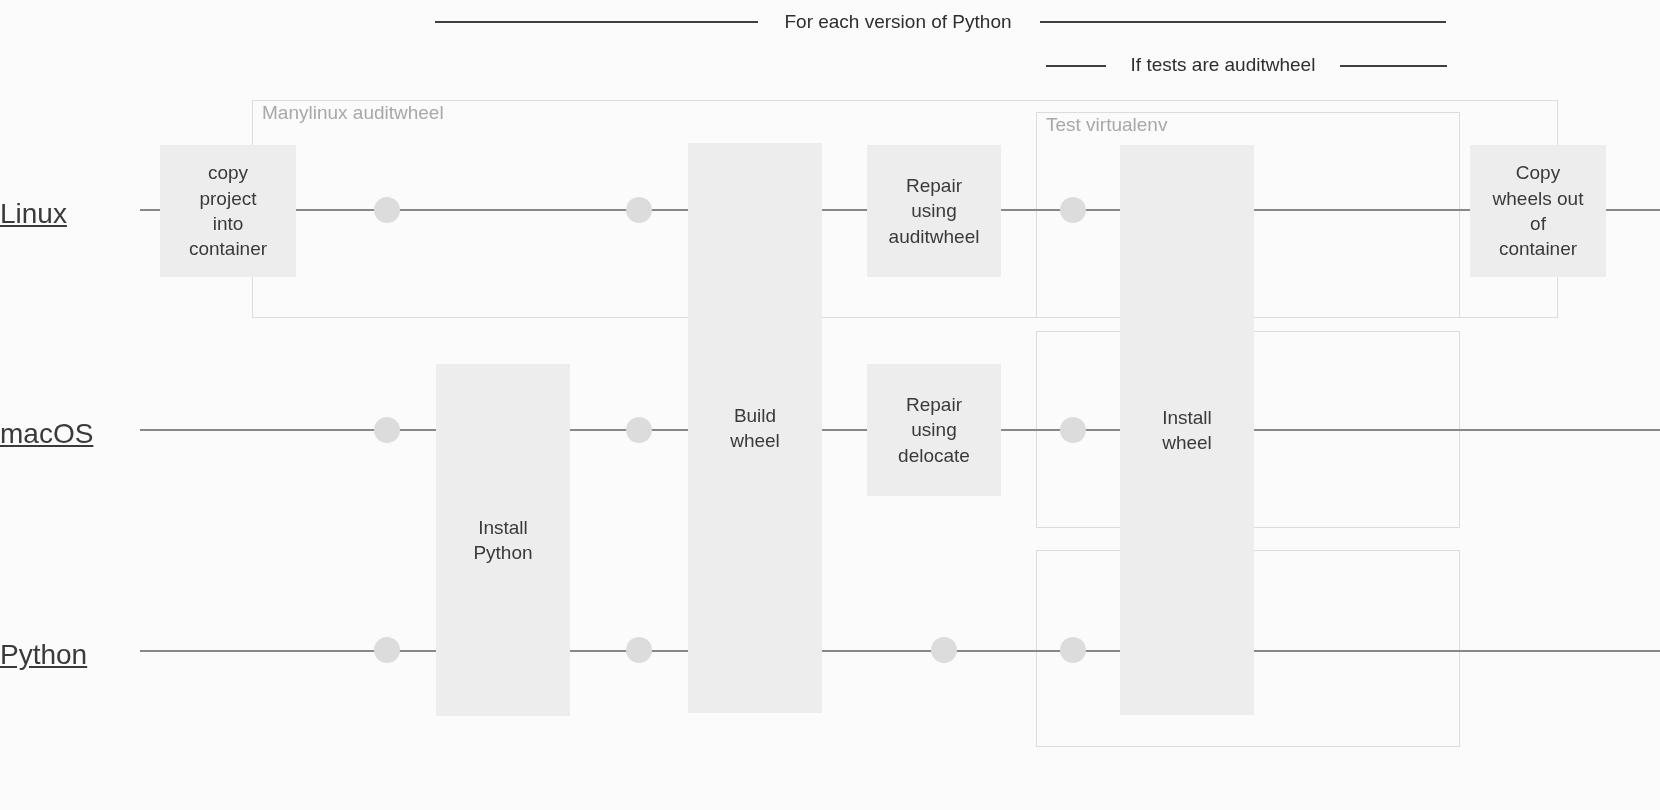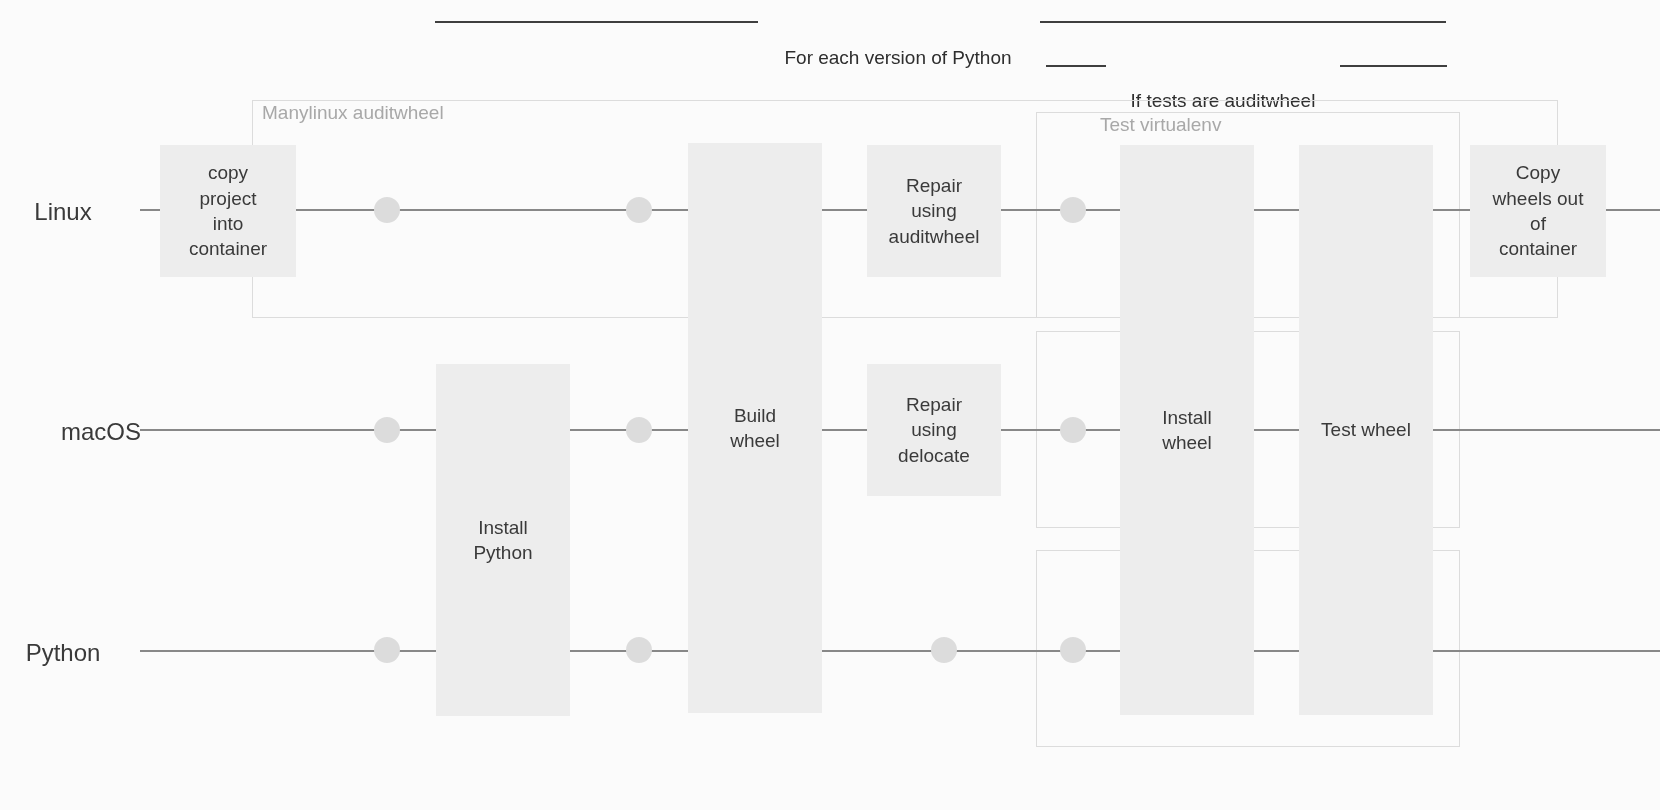--- a/index.html
+++ b/index.html
@@ -25,35 +25,35 @@
     position: absolute;
     height: 2px;
     background: #3f3f3f;
   }
   .bracket-label {
     position: absolute;
     color: #2e2e2e;
     font-size: 19px;
     white-space: nowrap;
     text-align: center;
-    margin-top: 36px;
   }
 
   
   .rail {
     position: absolute;
     height: 2px;
     background: #888888;
   }
   .row-label {
     position: absolute;
     color: #3a3a3a;
-    font-size: 24px;
+    font-size: 28px;
     white-space: nowrap;
-    text-align: center;
+    text-align: left;
+    text-decoration: underline;
   }
 
   
   .group-box {
     position: absolute;
     border: 1px solid #dcdcdc;
     background: transparent;
     box-sizing: border-box;
   }
   .group-title {
@@ -98,21 +98,21 @@
   <div class="bracket-line" style="left:1040px; top:21px; width:406px;"></div>
 
   <div class="bracket-line" style="left:1046px; top:65px; width:60px;"></div>
   <div class="bracket-label" style="left:1116px; top:54px; width:214px;">If tests are auditwheel</div>
   <div class="bracket-line" style="left:1340px; top:65px; width:107px;"></div>
 
   <div class="group-box" style="left:252px; top:100px; width:1306px; height:218px;"></div>
   <div class="group-title" style="left:262px; top:102px;">Manylinux auditwheel</div>
 
   <div class="group-box" style="left:1036px; top:112px; width:424px; height:206px;"></div>
-  <div class="group-title" style="left:1100px; top:114px;">Test virtualenv</div>
+  <div class="group-title" style="left:1046px; top:114px;">Test virtualenv</div>
 
   <div class="group-box" style="left:1036px; top:331px; width:424px; height:197px;"></div>
 
   <div class="group-box" style="left:1036px; top:550px; width:424px; height:197px;"></div>
 
   <div class="row-label" style="left:0px; top:198px; width:126px;">Linux</div>
 
   <div class="rail" style="left:140px; top:209px; width:1520px;"></div>
 
   <div class="step" style="left:160px; top:145px; width:136px; height:132px;">copy
@@ -126,21 +126,21 @@
 
   <div class="step" style="left:867px; top:145px; width:134px; height:132px;">Repair
 using
 auditwheel</div>
 
   <div class="step" style="left:1470px; top:145px; width:136px; height:132px;">Copy
 wheels out
 of
 container</div>
 
-  <div class="row-label" style="left:0px; top:418px; width:126px;padding-left:38px;">macOS</div>
+  <div class="row-label" style="left:0px; top:418px; width:126px;">macOS</div>
 
   <div class="rail" style="left:140px; top:429px; width:1520px;"></div>
 
   <div class="dot" style="left:374px; top:417px;"></div>
   <div class="dot" style="left:626px; top:417px;"></div>
   <div class="dot" style="left:1060px; top:417px;"></div>
 
   <div class="step" style="left:867px; top:364px; width:134px; height:132px;">Repair
 using
 delocate</div>
@@ -156,15 +156,14 @@
 
   <div class="step" style="left:436px; top:364px; width:134px; height:352px;">Install
 Python</div>
 
   <div class="step" style="left:688px; top:143px; width:134px; height:570px;text-align:center;">Build
 wheel</div>
 
   <div class="step" style="left:1120px; top:145px; width:134px; height:570px;">Install
 wheel</div>
 
-  <div class="step" style="left:1299px; top:145px; width:134px; height:570px;">Test wheel</div>
 
 </div>
 
 </body></html>

